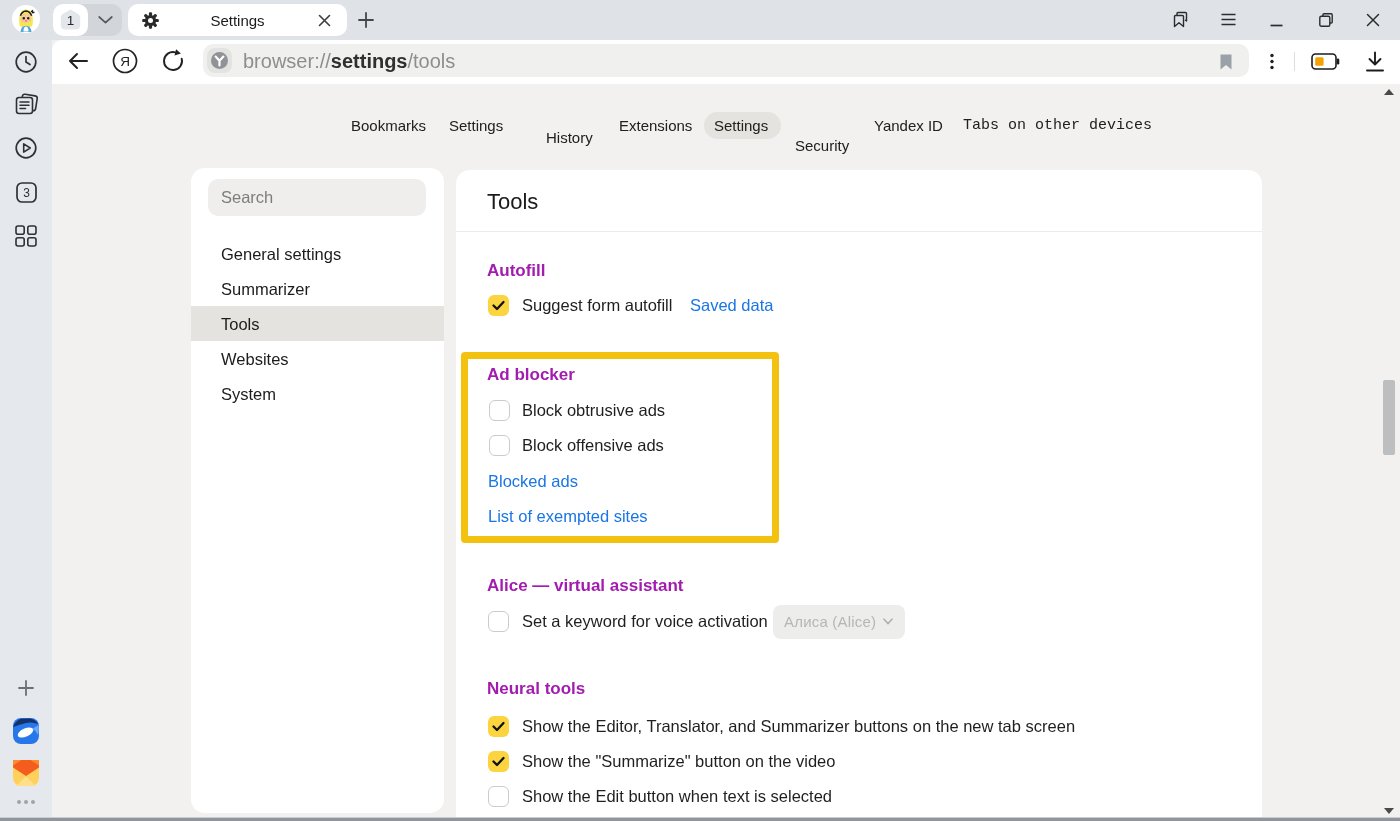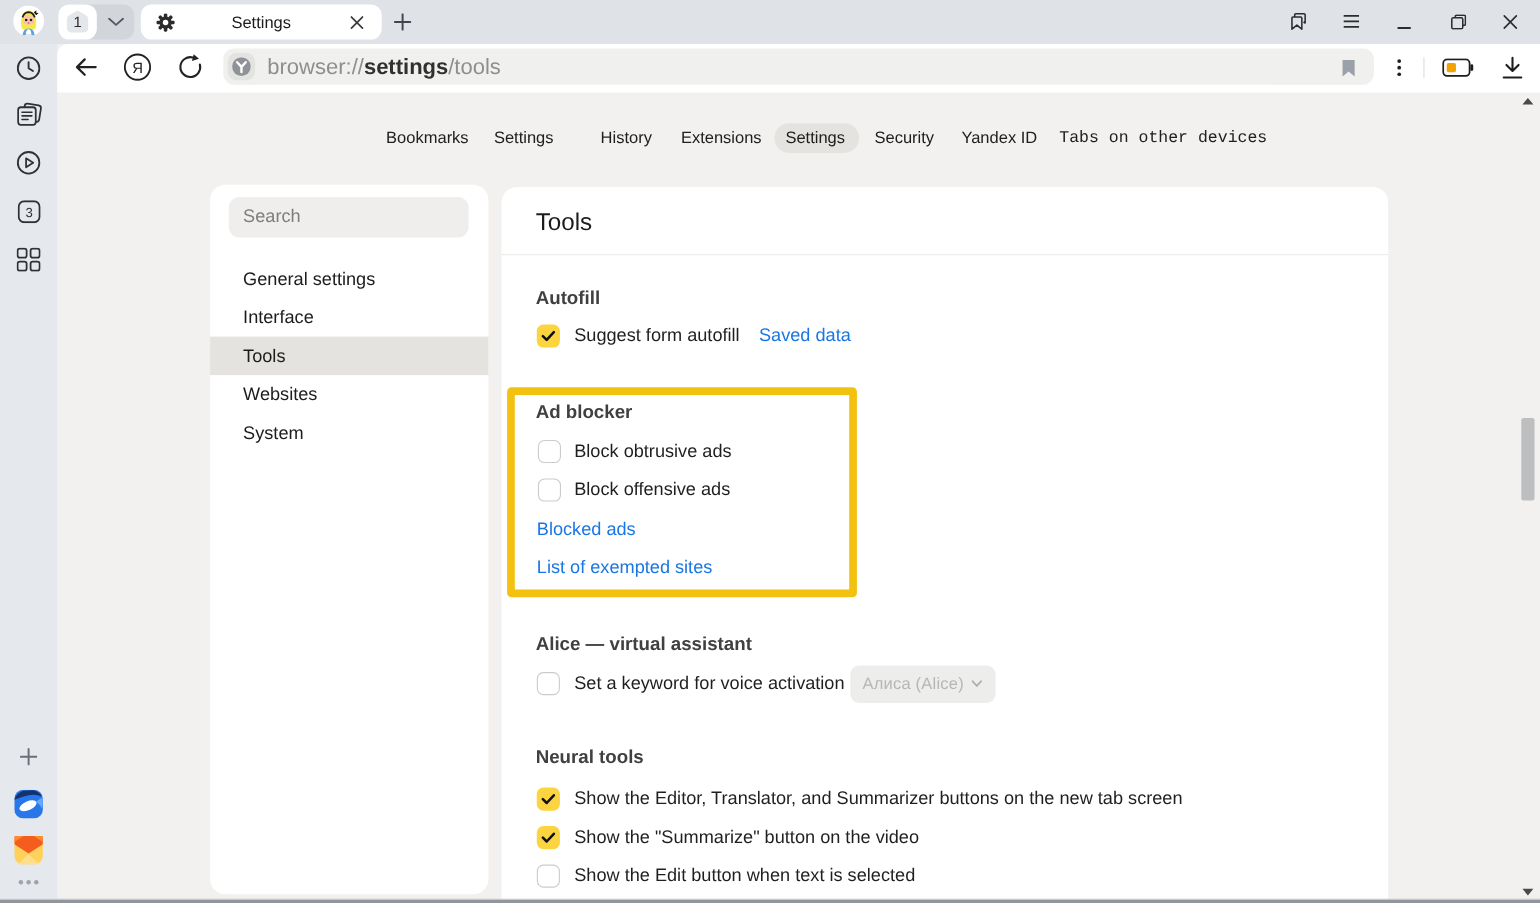--- a/index.html
+++ b/index.html
@@ -14,21 +14,21 @@
   .urlbadge { left:207px; top:48px; width:25px; height:25px; background:#e3e3e2; border-radius:8px; }
   .navitem { top:117px; font-size:15px; color:#21201e; white-space:nowrap; }
   .pill { left:704px; top:112px; width:77px; height:27px; background:#e5e3e0; border-radius:14px; }
   .leftpanel { left:191px; top:168px; width:253px; height:645px; background:#fff; border-radius:14px; }
   .search { left:208px; top:179px; width:218px; height:37px; background:#efeeec; border-radius:10px; font-size:16.5px; color:#7d7d7d; line-height:37px; padding-left:13px; }
   .menuitem { left:221px; font-size:16.5px; color:#1c1c1c; }
   .selband { left:191px; top:306px; width:253px; height:35px; background:#e5e3e0; }
   .maincard { left:456px; top:170px; width:806px; height:651px; background:#fff; border-radius:14px 14px 0 0; }
   .cardtitle { left:487px; top:189px; font-size:22px; color:#1b1b1b; }
   .divider { left:456px; top:231px; width:806px; height:1px; background:#ebebe9; }
-  .h16 { font-weight:bold; font-size:17px; color:#404040; }
+  .h16 { font-weight:bold; font-size:17px; color:#a21caf; }
   .t16 { font-size:16.5px; color:#1f1f1f; }
   .link { font-size:16.5px; color:#1a76e4; }
   .cb { width:21px; height:21px; border-radius:6px; }
   .cb.off { background:#fff; border:1.5px solid #cbcbcb; }
   .cb.on  { background:#fbd440; }
   .ybox { left:461px; top:352px; width:318px; height:191px; border:7px solid #f3c210; border-radius:4px; background:transparent; }
   .dropdown { left:773px; top:605px; width:132px; height:34px; background:#ededec; border-radius:8px; color:#b6b6b5; font-size:15px; line-height:34px; padding-left:11px; letter-spacing:0.2px; }
   .thumb { left:1383px; top:380px; width:12px; height:75px; background:#bcbec0; border-radius:2px; }
   .botstrip1 { left:0; top:817px; width:1400px; height:1px; background:#c9ccd0; }
   .botstrip2 { left:0; top:818px; width:1400px; height:3px; background:#91969d; }
@@ -186,32 +186,32 @@
   </svg>
   <svg class="abs" style="left:16px;top:799px" width="20" height="6" viewBox="0 0 20 6">
     <circle cx="3" cy="3" r="2" fill="#9fa4aa"></circle>
     <circle cx="10" cy="3" r="2" fill="#9fa4aa"></circle>
     <circle cx="17" cy="3" r="2" fill="#9fa4aa"></circle>
   </svg>
 
   <div class="abs pill"></div>
   <div class="abs navitem" style="left:351px;">Bookmarks</div>
   <div class="abs navitem" style="left:449px;">Settings</div>
-  <div class="abs navitem" style="left:546px;">History</div>
+  <div class="abs navitem" style="left:546px;margin-top:12px;">History</div>
   <div class="abs navitem" style="left:619px;">Extensions</div>
   <div class="abs navitem" style="left:714px;">Settings</div>
-  <div class="abs navitem" style="left:795px;">Security</div>
+  <div class="abs navitem" style="left:795px;margin-top:20px;">Security</div>
   <div class="abs navitem" style="left:874px;">Yandex ID</div>
   <div class="abs navitem" style="left:963px;font-family:Liberation Mono, monospace;">Tabs on other devices</div>
 
   <div class="abs leftpanel"></div>
   <div class="abs selband"></div>
   <div class="abs search">Search</div>
   <div class="abs menuitem" style="top:245px;">General settings</div>
-  <div class="abs menuitem" style="top:280px;">Interface</div>
+  <div class="abs menuitem" style="top:280px;">Summarizer</div>
   <div class="abs menuitem" style="top:315px;">Tools</div>
   <div class="abs menuitem" style="top:350px;">Websites</div>
   <div class="abs menuitem" style="top:385px;">System</div>
 
   <div class="abs maincard"></div>
   <div class="abs cardtitle">Tools</div>
   <div class="abs divider"></div>
 
   <div class="abs h16" style="left:487px;top:261px;">Autofill</div>
   <div class="abs cb on" style="left:488px;top:295px;">

